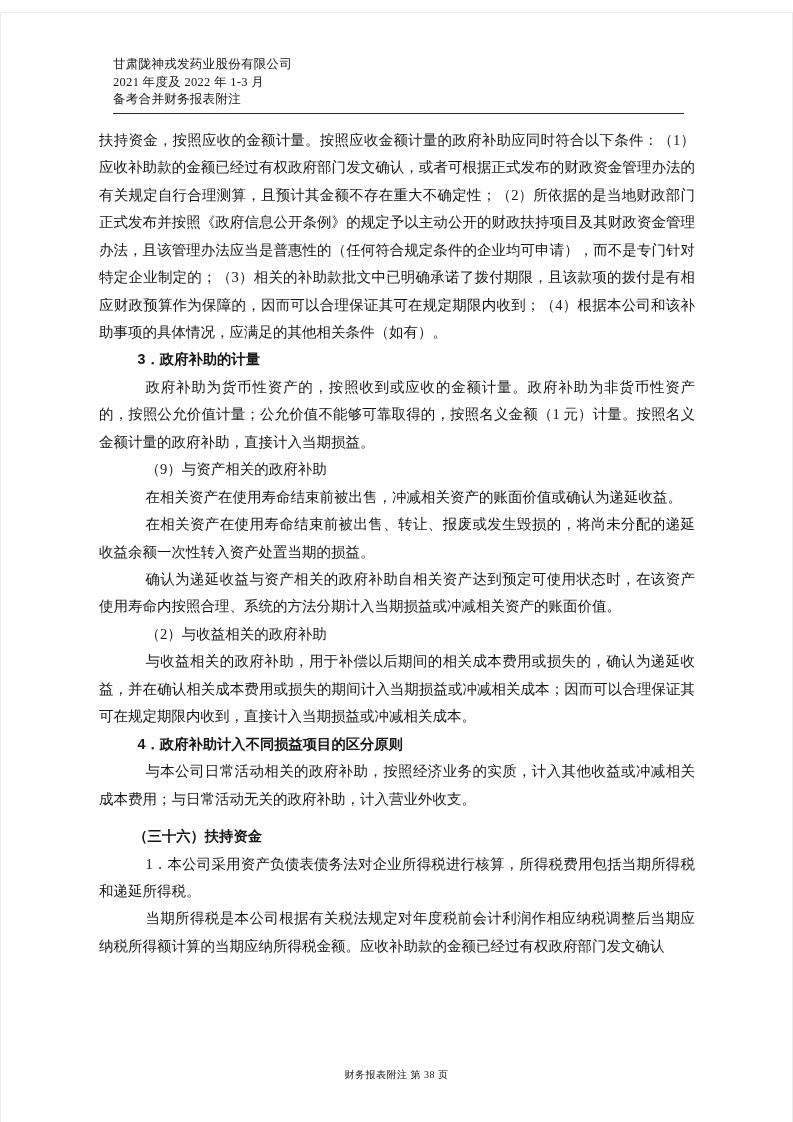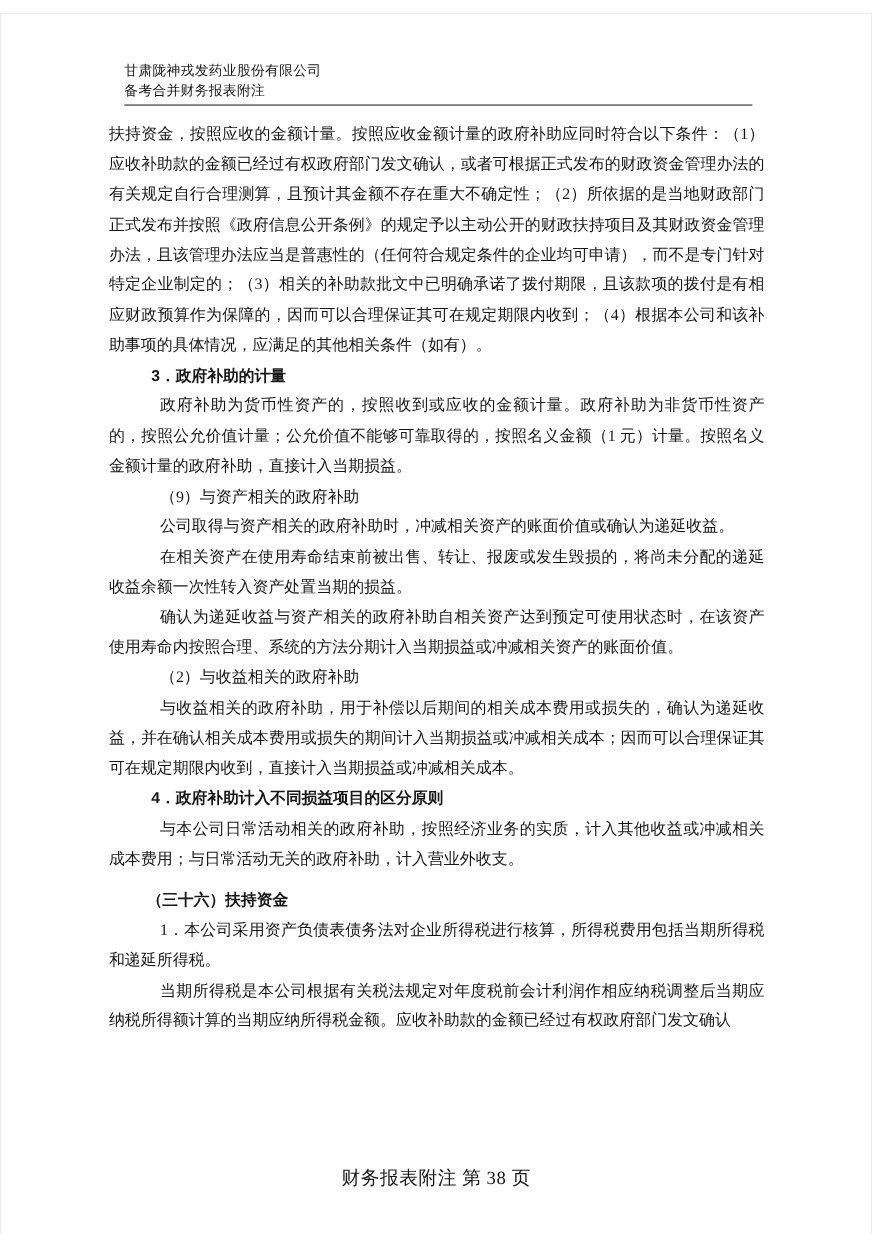--- a/index.html
+++ b/index.html
@@ -49,42 +49,43 @@
     font-size: 14.3px;
     text-indent: 2.7em;
   }
   .h-sec { margin-top: 10px !important; text-indent: 2.4em; }
   .doc-footer {
     position: absolute;
     left: 0;
     bottom: 52px;
     width: 100%;
     text-align: center;
-    font-size: 17px;
+    font-size: 10px;
     letter-spacing: 0.5px;
     color: #161616;
   }
 </style>
 </head>
 <body>
 
 <div class="page">
 
   <div class="doc-header">
     <div>甘肃陇神戎发药业股份有限公司</div>
+    <div>2021 年度及 2022 年 1-3 月</div>
     <div>备考合并财务报表附注</div>
   </div>
   <hr class="header-rule">
 
   <div class="doc-body">
     <p class="para-first">扶持资金，按照应收的金额计量。按照应收金额计量的政府补助应同时符合以下条件：（1）应收补助款的金额已经过有权政府部门发文确认，或者可根据正式发布的财政资金管理办法的有关规定自行合理测算，且预计其金额不存在重大不确定性；（2）所依据的是当地财政部门正式发布并按照《政府信息公开条例》的规定予以主动公开的财政扶持项目及其财政资金管理办法，且该管理办法应当是普惠性的（任何符合规定条件的企业均可申请），而不是专门针对特定企业制定的；（3）相关的补助款批文中已明确承诺了拨付期限，且该款项的拨付是有相应财政预算作为保障的，因而可以合理保证其可在规定期限内收到；（4）根据本公司和该补助事项的具体情况，应满足的其他相关条件（如有）。</p>
     <p class="h-num">3．政府补助的计量</p>
     <p class="para">政府补助为货币性资产的，按照收到或应收的金额计量。政府补助为非货币性资产的，按照公允价值计量；公允价值不能够可靠取得的，按照名义金额（1 元）计量。按照名义金额计量的政府补助，直接计入当期损益。</p>
     <p class="para">（9）与资产相关的政府补助</p>
-    <p class="para">公司取得与资产相关的政府补助时，冲减相关资产的账面价值或确认为递延收益。</p>
+    <p class="para">在相关资产在使用寿命结束前被出售，冲减相关资产的账面价值或确认为递延收益。</p>
     <p class="para">在相关资产在使用寿命结束前被出售、转让、报废或发生毁损的，将尚未分配的递延收益余额一次性转入资产处置当期的损益。</p>
     <p class="para">确认为递延收益与资产相关的政府补助自相关资产达到预定可使用状态时，在该资产使用寿命内按照合理、系统的方法分期计入当期损益或冲减相关资产的账面价值。</p>
     <p class="para">（2）与收益相关的政府补助</p>
     <p class="para">与收益相关的政府补助，用于补偿以后期间的相关成本费用或损失的，确认为递延收益，并在确认相关成本费用或损失的期间计入当期损益或冲减相关成本；因而可以合理保证其可在规定期限内收到，直接计入当期损益或冲减相关成本。</p>
     <p class="h-num">4．政府补助计入不同损益项目的区分原则</p>
     <p class="para">与本公司日常活动相关的政府补助，按照经济业务的实质，计入其他收益或冲减相关成本费用；与日常活动无关的政府补助，计入营业外收支。</p>
     <p class="h-sec">（三十六）扶持资金</p>
     <p class="para">1．本公司采用资产负债表债务法对企业所得税进行核算，所得税费用包括当期所得税和递延所得税。</p>
     <p class="para">当期所得税是本公司根据有关税法规定对年度税前会计利润作相应纳税调整后当期应纳税所得额计算的当期应纳所得税金额。应收补助款的金额已经过有权政府部门发文确认</p>
   </div>

